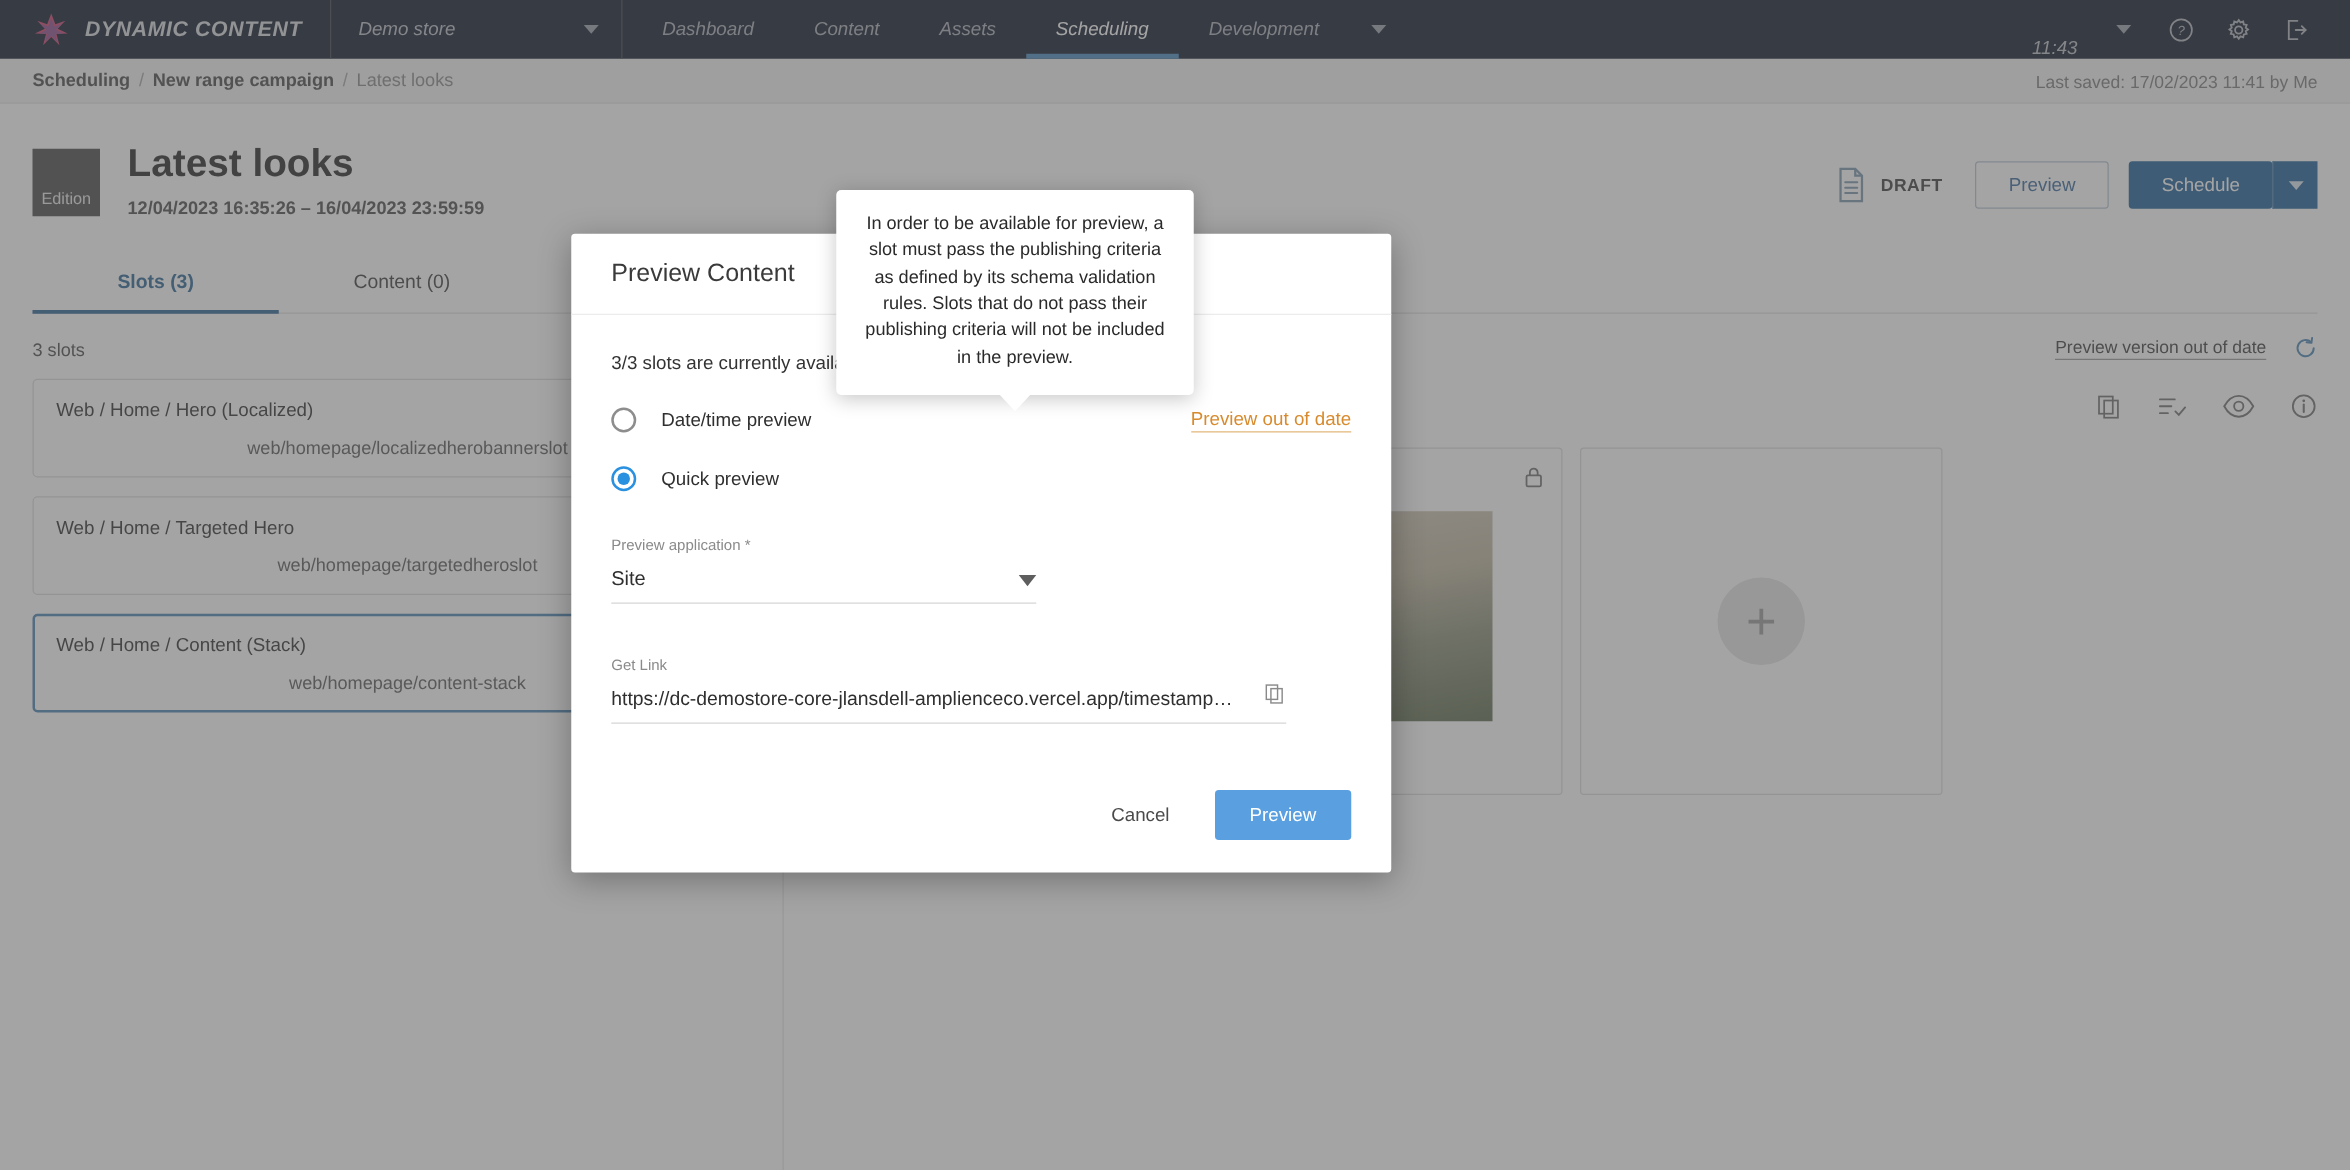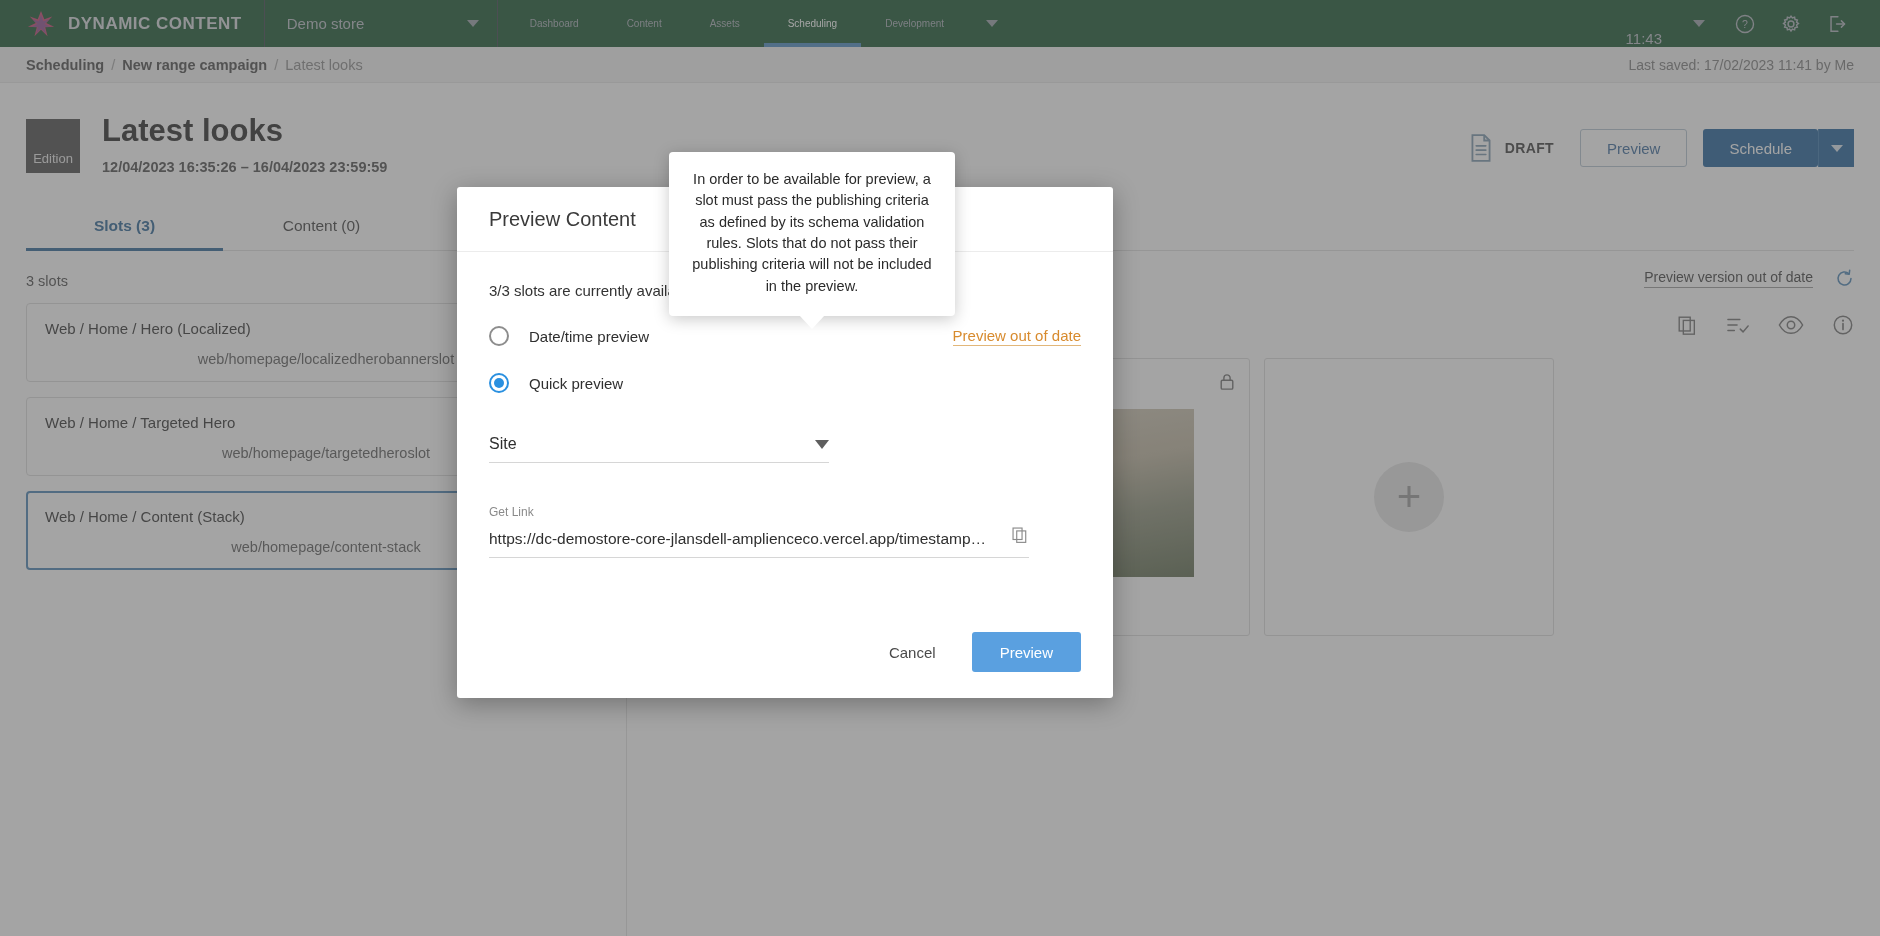--- a/index.html
+++ b/index.html
@@ -10,23 +10,24 @@
     overflow: hidden;
     font-family: "Liberation Sans", sans-serif;
     background: #fff;
     color: #333;
   }
   #app { position: relative; width: 1880px; height: 936px; }
 
   
   .topnav {
     position: relative; z-index: 1;
-    height: 47px; background: #14532d;
+    height: 47px; background: #0f172a;
     display: flex; align-items: center;
     color: #b8bcc4;
+    font-style: italic;
   }
   .logo-wrap { display: flex; align-items: center; padding: 0 22px 0 26px; height: 47px; }
   .logo-mark { width: 30px; height: 30px; margin-right: 12px; flex: none; }
   .logo-text {
     font-size: 17px; font-weight: bold; letter-spacing: 0.5px;
     color: #d7d9de; font-family: "Liberation Sans", sans-serif;
     white-space: nowrap;
   }
   .nav-divider { width: 1px; height: 47px; background: #3c414c; }
   .store-select {
@@ -35,21 +36,21 @@
     font-size: 15px; color: #b9bdc5;
   }
   .chev-down {
     width: 0; height: 0;
     border-left: 6px solid transparent; border-right: 6px solid transparent;
     border-top: 7px solid #9a9fa9;
   }
   .nav-items { display: flex; align-items: stretch; height: 47px; margin-left: 8px; }
   .nav-item {
     display: flex; align-items: center; padding: 0 24px; height: 47px;
-    font-size: 10px; color: #a8adb6; position: relative; white-space: nowrap;
+    font-size: 15px; color: #a8adb6; position: relative; white-space: nowrap;
   }
   .nav-item.active { color: #ffffff; }
   .nav-item.active::after {
     content: ""; position: absolute; left: 0; right: 0; bottom: 0;
     height: 4px; background: #4a89c0;
   }
   .nav-caret { display: flex; align-items: center; padding: 0 18px; height: 47px; }
   .nav-right { margin-left: auto; display: flex; align-items: flex-end; padding-right: 20px; gap: 0; }
   .nav-time { font-size: 15px; color: #b9bdc5; padding: 0 14px; }
   .nav-icon-btn {
@@ -483,20 +484,21 @@
         <span class="radio-label">Date/time preview</span>
         <span class="out-of-date-link">Preview out of date</span>
       </div>
 
       <div class="radio-row">
         <span class="radio checked"></span>
         <span class="radio-label">Quick preview</span>
       </div>
 
       <div class="field">
+        <div class="field-label">Preview application *</div>
         <div class="select-box">
           <span class="select-value">Site</span>
           <span class="select-caret"></span>
         </div>
       </div>
 
       <div class="link-field">
         <div class="field-label">Get Link</div>
         <div class="link-row">
           <span class="link-value">https://dc-demostore-core-jlansdell-amplienceco.vercel.app/timestamp?vse=wfz6jjtt…</span>

